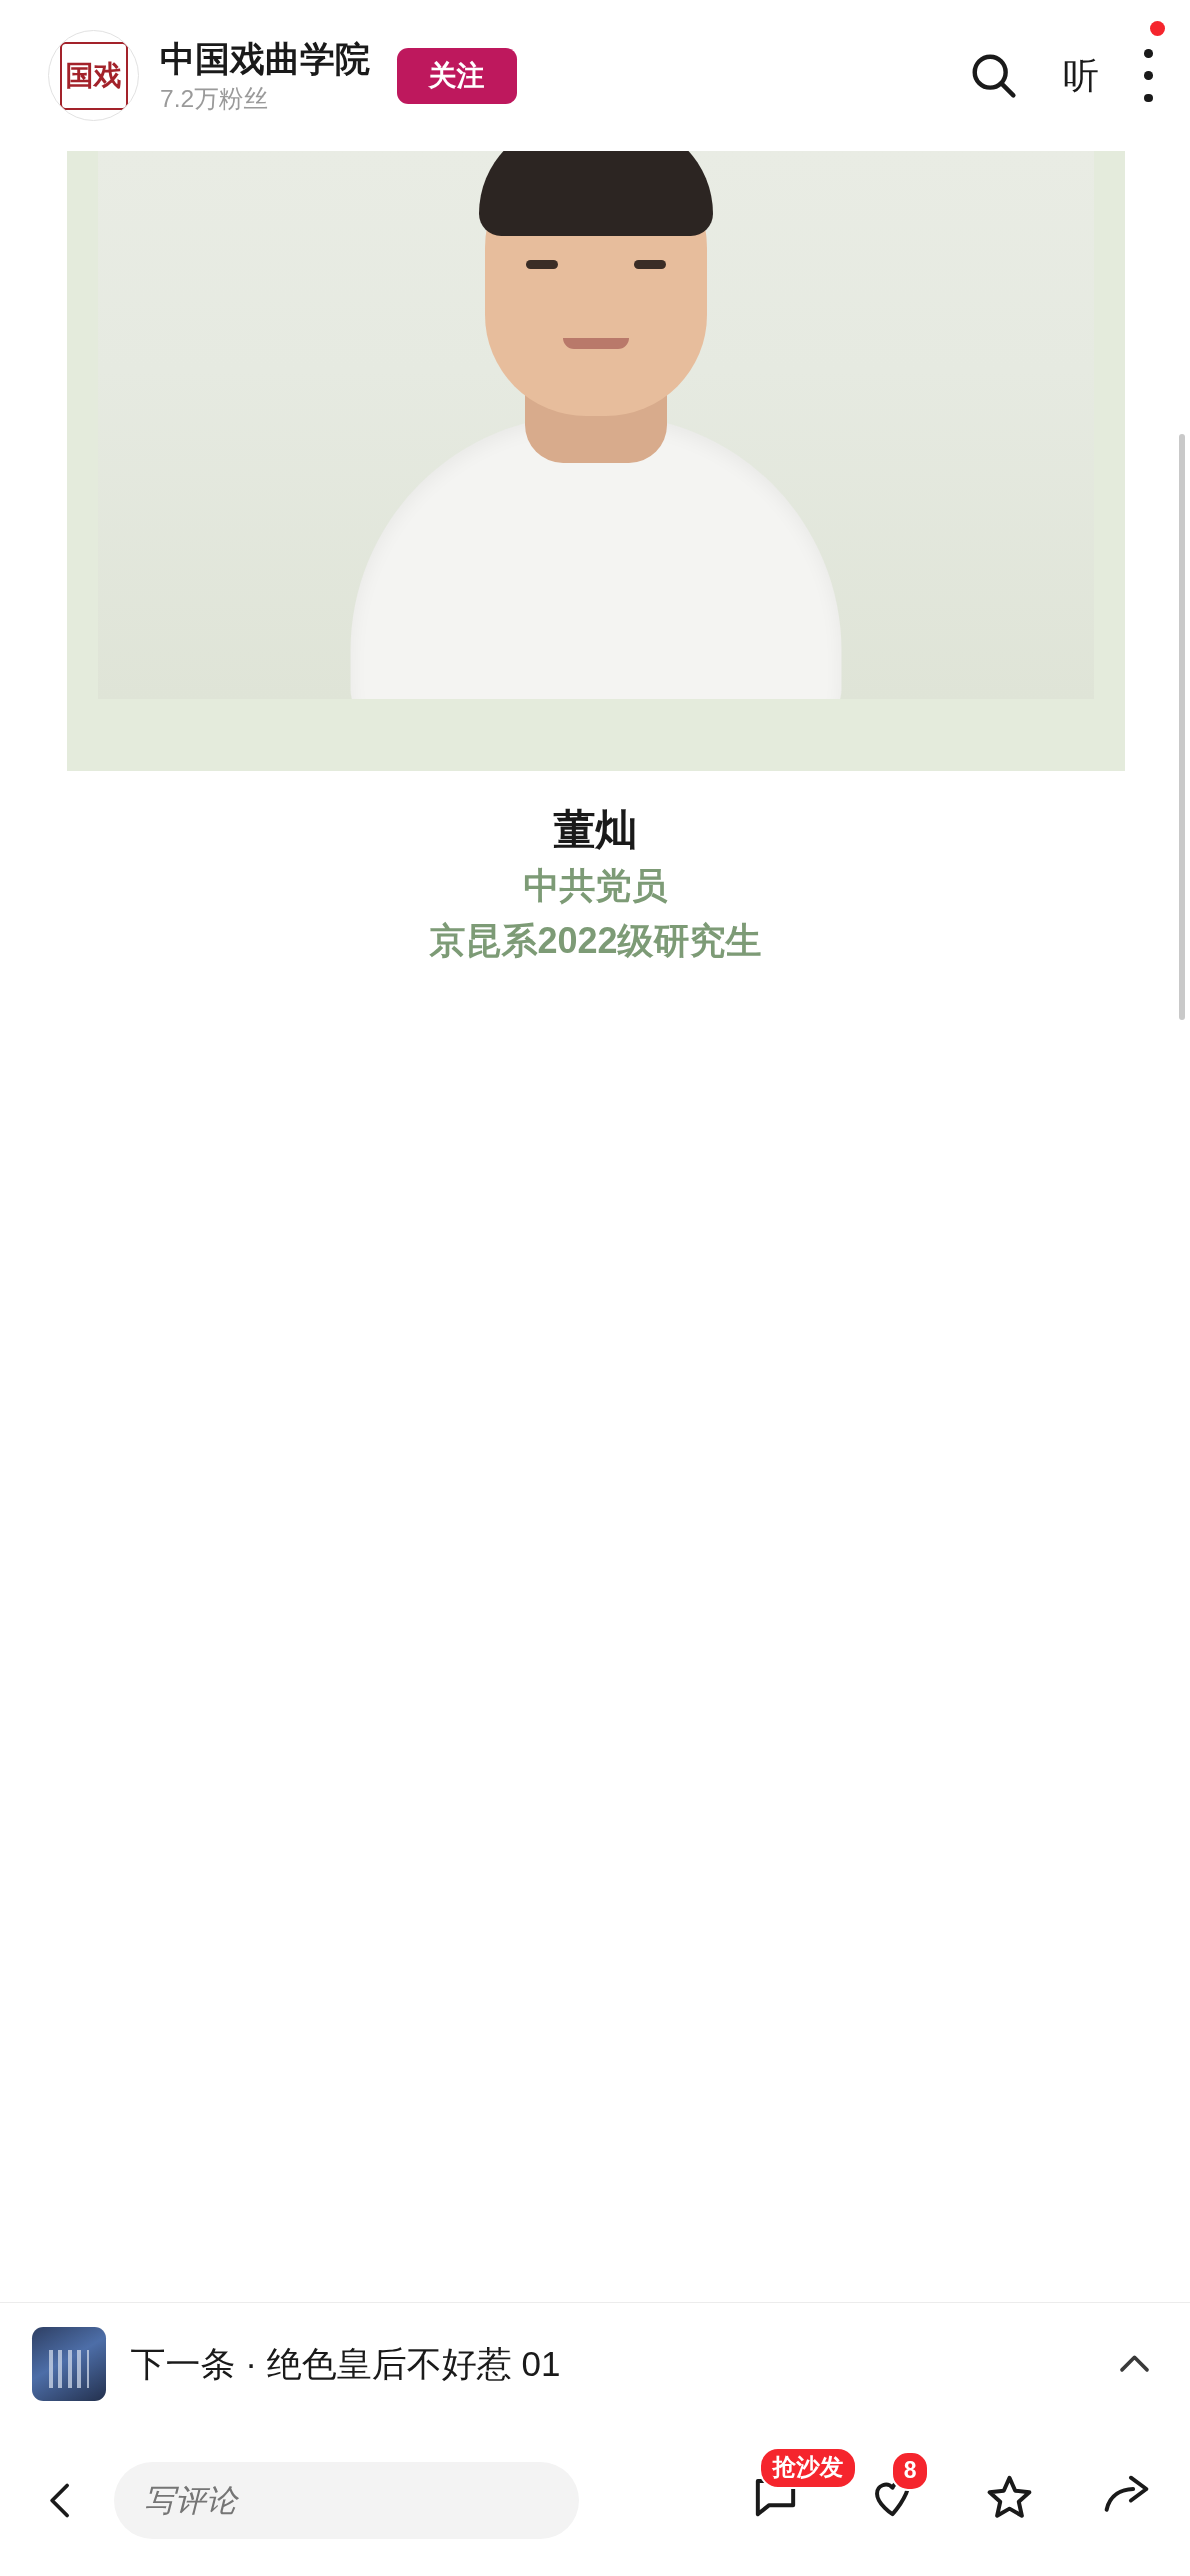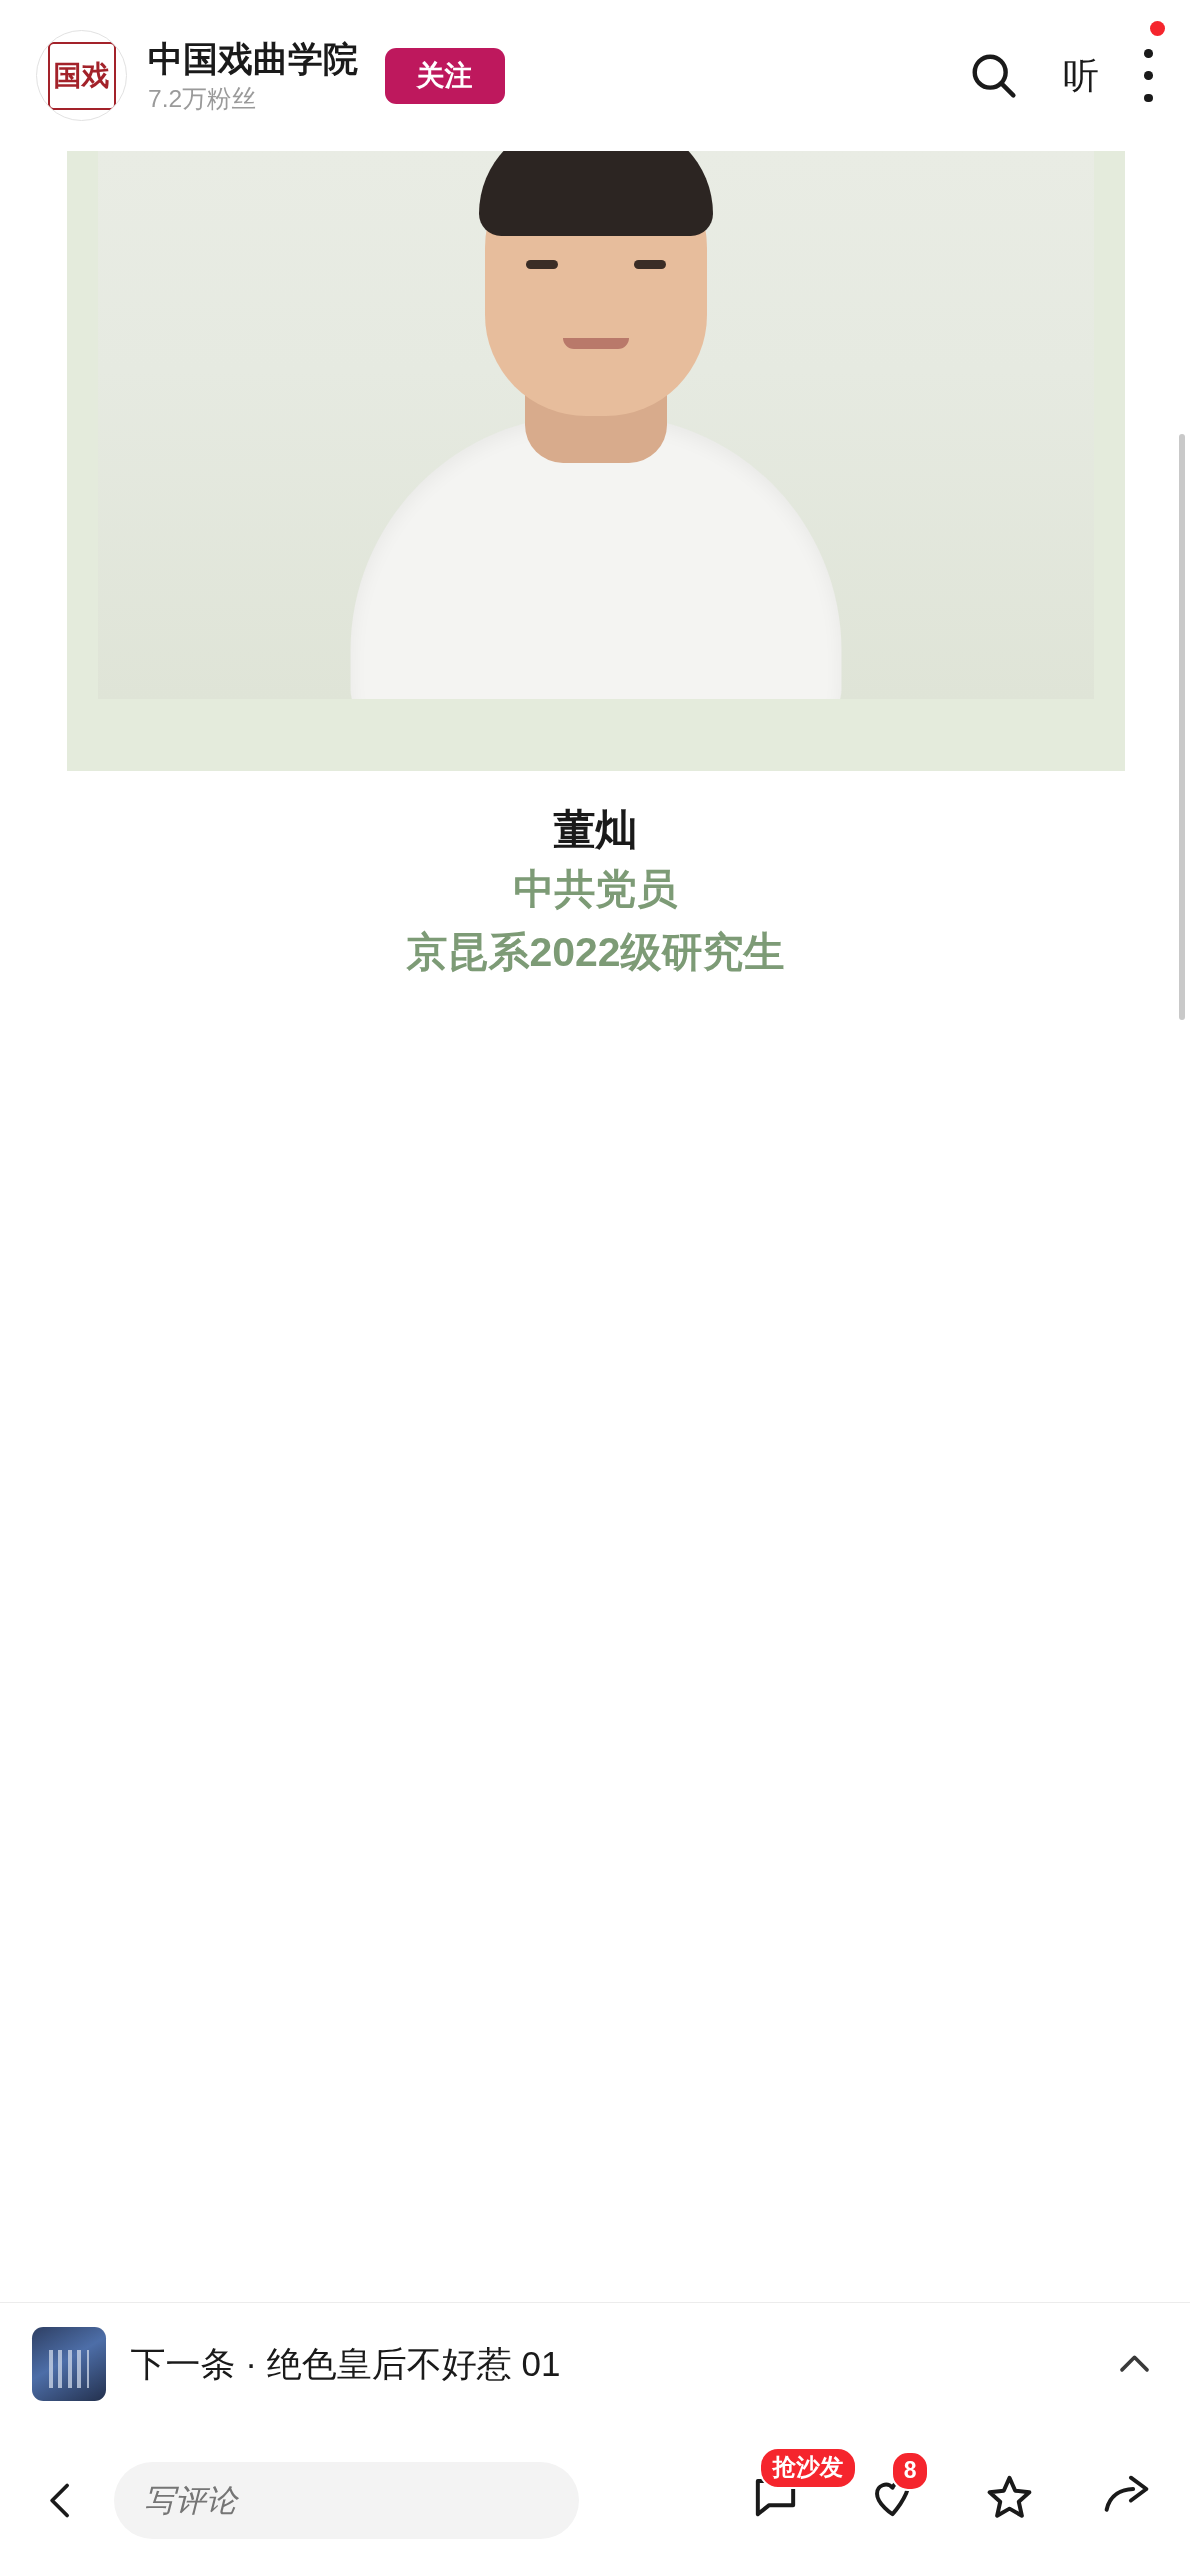--- a/index.html
+++ b/index.html
@@ -19,21 +19,21 @@
     flex-direction: column;
   }
 
   
   .topbar {
     position: relative;
     height: 151px;
     flex: 0 0 151px;
     display: flex;
     align-items: center;
-    padding: 0 32px 0 36px;
+    padding: 0 32px 0 48px;
     background: #ffffff;
     z-index: 5;
   }
   .avatar {
     width: 91px; height: 91px;
     flex: 0 0 91px;
     border-radius: 50%;
     background: #ffffff;
     border: 1.9px solid #e2e2e2;
     display: flex; align-items: center; justify-content: center;
@@ -204,21 +204,21 @@
   .caption-name {
     text-align: center;
     font-size: 42px;
     font-weight: 700;
     color: #1a1a1a;
     margin-top: 32px;
     line-height: 1.3;
   }
   .caption-sub {
     text-align: center;
-    font-size: 41px;
+    font-size: 36px;
     font-weight: 700;
     color: #7d9b76;
     line-height: 1.55;
   }
 
   .body-text {
     margin: 34px 42px 0 42px;
     font-size: 41px;
     line-height: 1.62;
     color: #1f1f1f;

